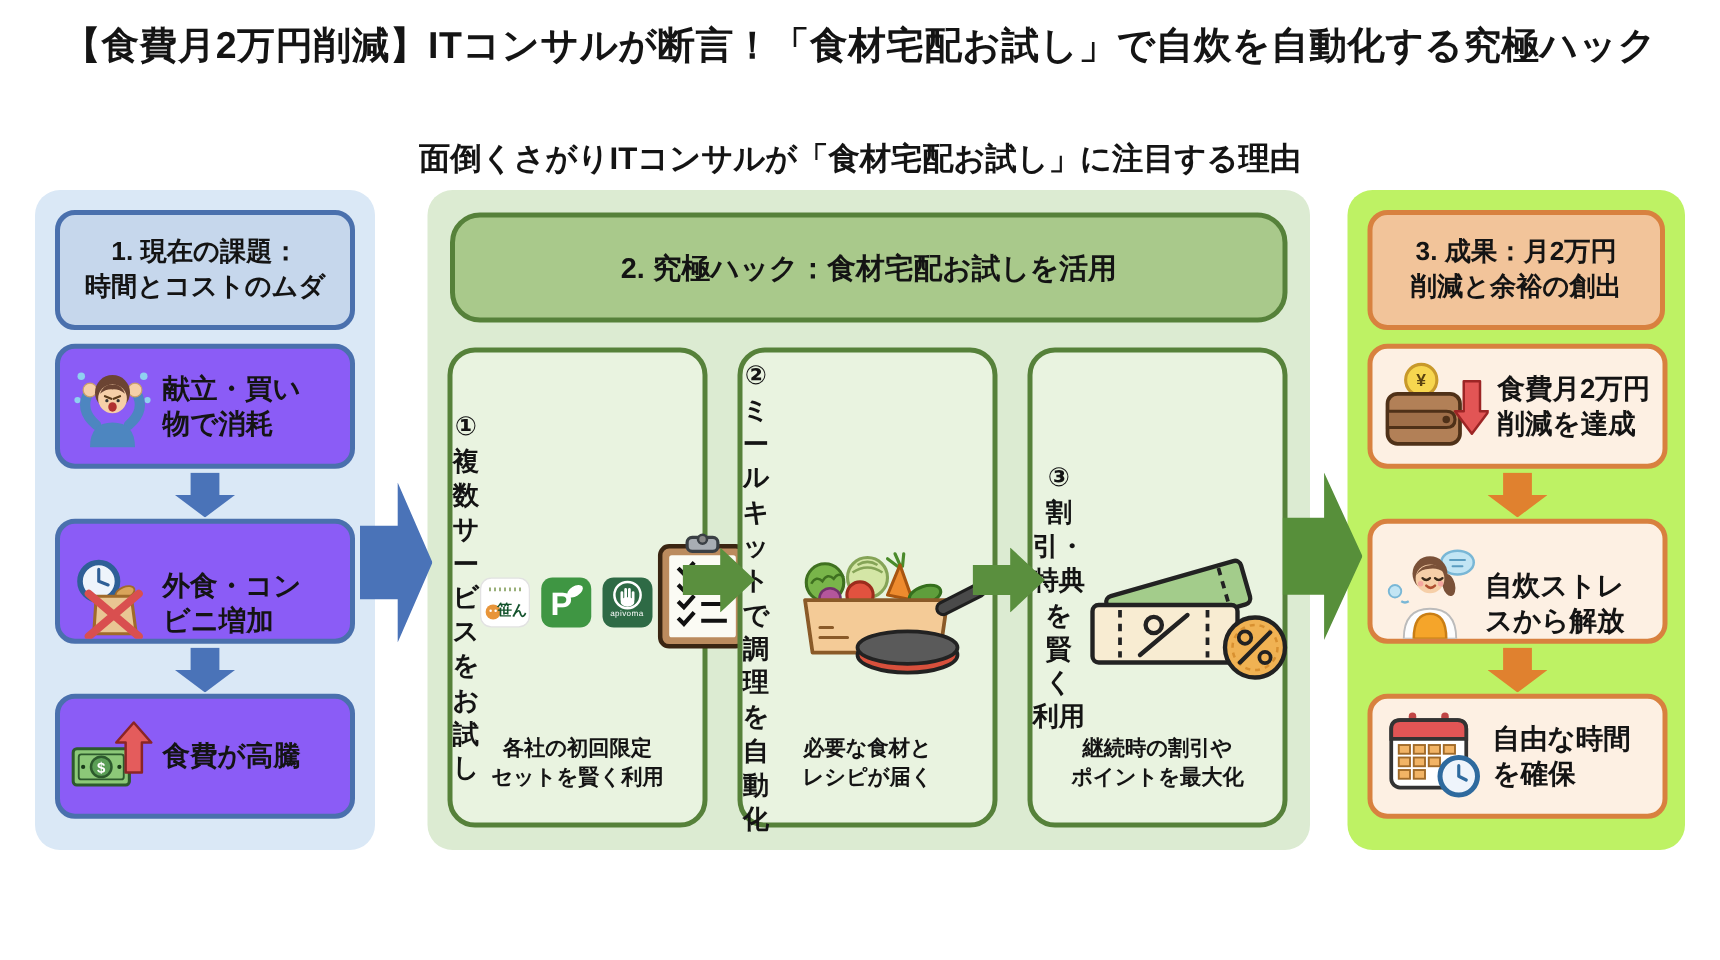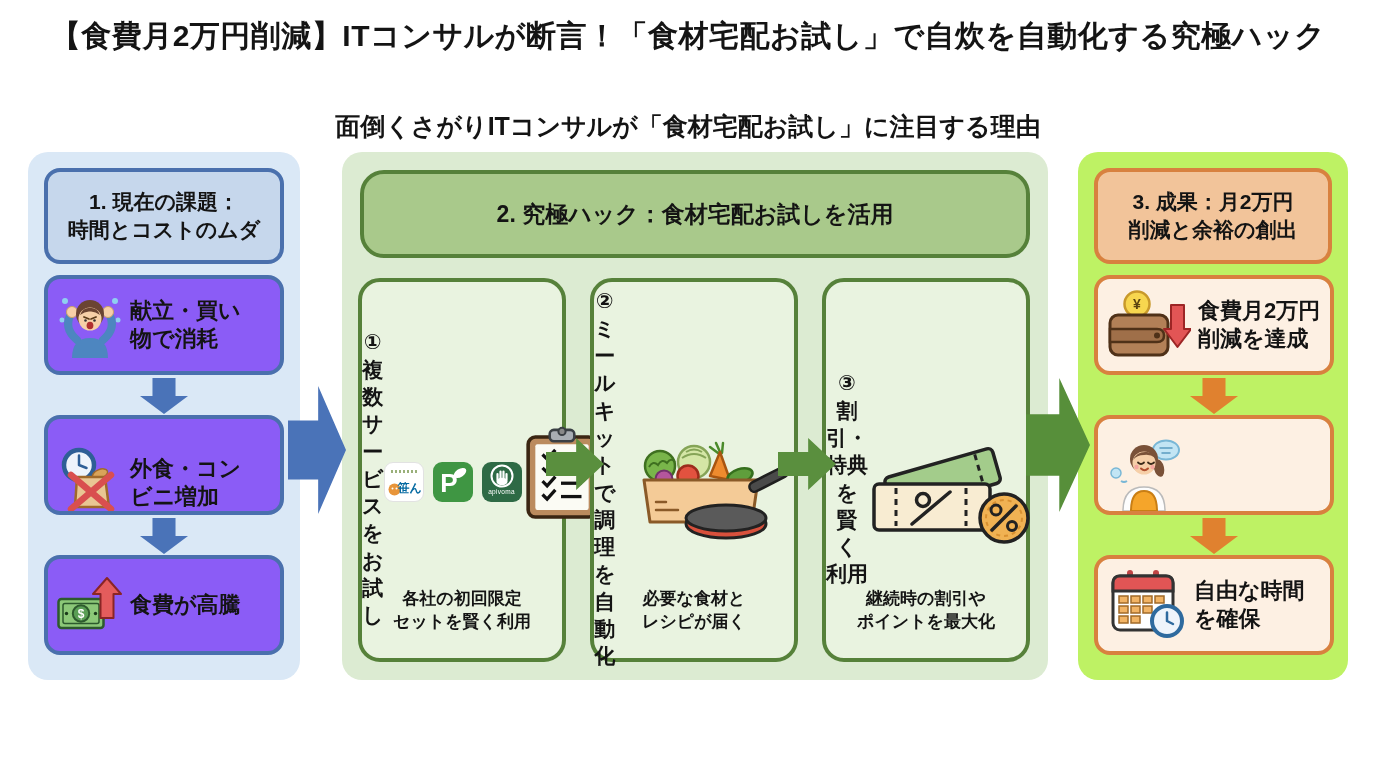--- a/index.html
+++ b/index.html
@@ -55,21 +55,21 @@
                 line-height:1.3; white-space:pre-line; }
   .step-caption { position:absolute; bottom:24px; left:0; width:100%; text-align:center;
                   font-size:17px; font-weight:bold; line-height:1.35; white-space:pre-line; }
 
   .apps { display:flex; gap:9px; margin-top:24px; align-items:center; }
   .app { width:40px; height:40px; border-radius:9px; position:relative; overflow:hidden; }
   .app-white { background:#ffffff; border:1.5px solid #e2e2e2; }
   .app-white .tinyline { position:absolute; top:7px; left:6px; width:27px; height:3px;
                          background:repeating-linear-gradient(90deg,#9ab07a 0 2px,transparent 2px 4px); }
   .app-white .applbl { position:absolute; bottom:7px; left:13px; font-size:12px;
-                       font-weight:bold; color:#0369a1; line-height:1; }
+                       font-weight:bold; color:#14532d; line-height:1; }
   .app-green { background:#3f9643; display:flex; align-items:center; justify-content:center; }
   .app-dark  { background:#2e6a45; display:flex; flex-direction:column; align-items:center; }
   .app-dark .applbl { font-size:6.5px; color:#fff; letter-spacing:0.3px; margin-top:-2px; }
 
   .conclusion { position:absolute; left:30px; top:696px; width:1316px; height:58px;
                 background:#e8e8e8; border-radius:12px; text-align:center;
                 font-size:22px; font-weight:bold; line-height:58px; color:#111; }
   svg { display:block; }
 </style>
 </head>
@@ -286,20 +286,22 @@
           <circle cx="37" cy="26" r="11.5" fill="#f6cfa8"></circle>
           <path d="M26 23 Q30 14 40 15 Q46 15 48.5 21 Q43 17 37 18 Q30 18 26 23 Z" fill="#7a5138"></path>
           <path d="M31 25.5 q3 3 6 0 M41 25.5 q3 3 6 0" stroke="#3a2a1a" stroke-width="1.8" fill="none" stroke-linecap="round"></path>
           <circle cx="29.5" cy="30" r="2.2" fill="#f5a7a0"></circle>
             <circle cx="45.5" cy="30" r="2.2" fill="#f5a7a0"></circle>
           <path d="M34 31.5 q3.5 3.5 7 0" stroke="#b05030" stroke-width="2" fill="none" stroke-linecap="round"></path>
           <path d="M16 74 Q16 50 37 50 Q58 50 58 74 Z" fill="#fdfdfd" stroke="#bbb" stroke-width="1.5"></path>
           <path d="M24 74 Q24 54 37 54 Q50 54 50 74 Z" fill="#f5a52a" stroke="#c97e14" stroke-width="2"></path>
         </svg>
       </span>
+      <span class="lbl">自炊ストレ
+スから解放</span>
     </div>
 
     <div class="arr-down arr-orange ad2"></div>
 
     <div class="item item-orange t3">
       <span>
         <svg width="80" height="72" viewBox="0 0 80 72">
           <rect x="20" y="1" width="6" height="13" rx="3" fill="#c04545"></rect>
           <rect x="46" y="1" width="6" height="13" rx="3" fill="#c04545"></rect>
           <rect x="6" y="7" width="60" height="54" rx="7" fill="#ffffff" stroke="#333" stroke-width="3"></rect>

